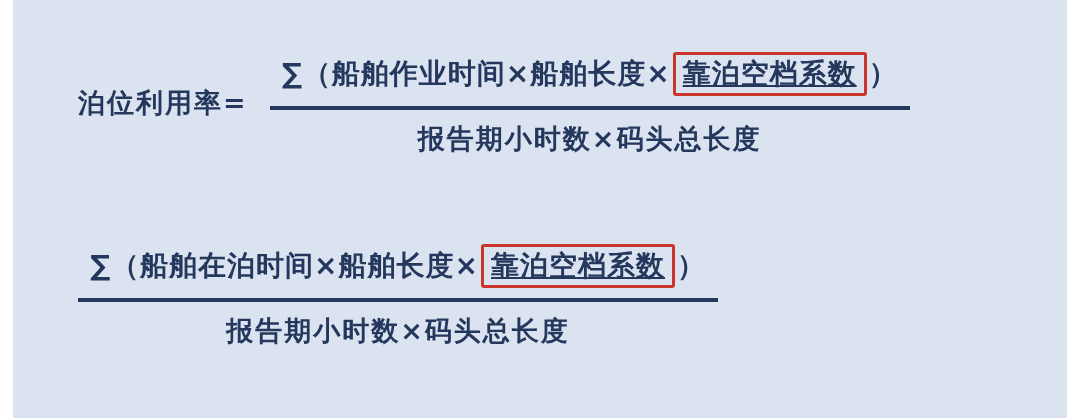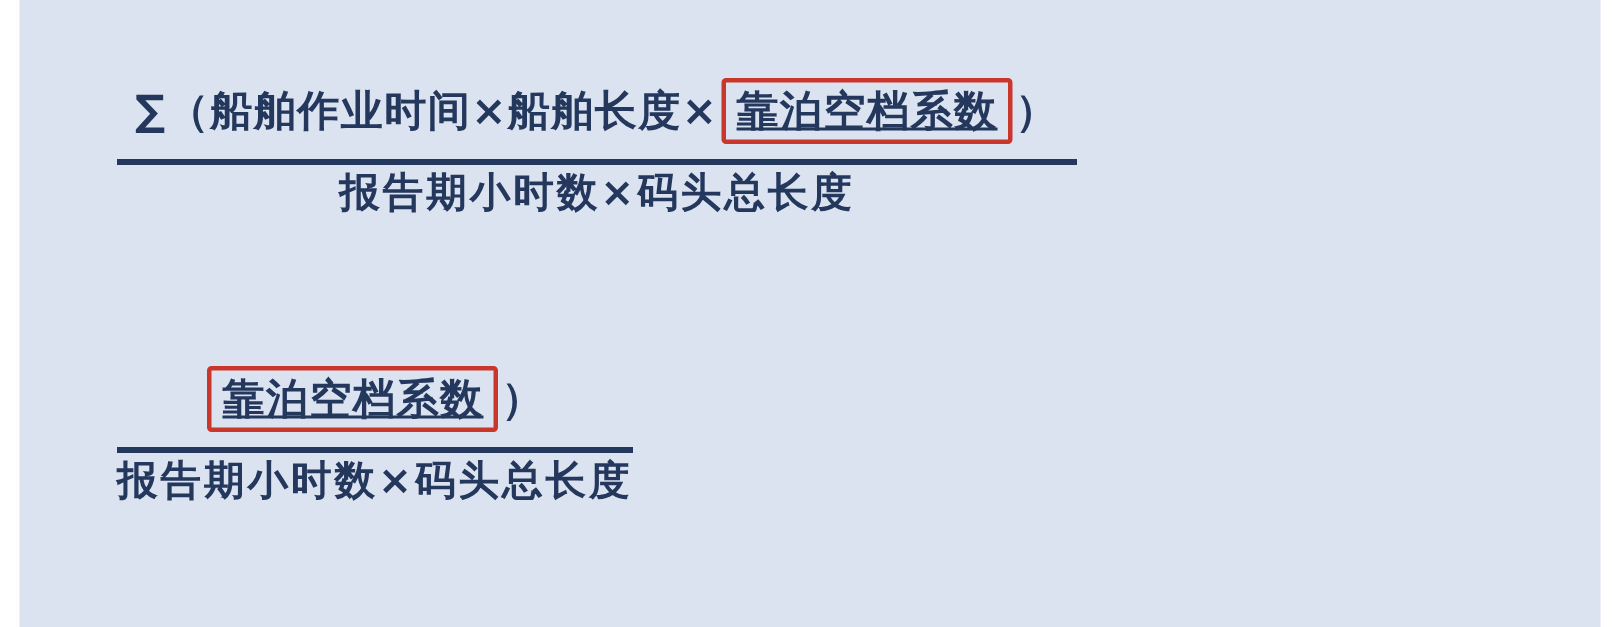--- a/index.html
+++ b/index.html
@@ -66,42 +66,45 @@
     border-radius: 3px;
     padding: 3px 7px;
     margin: 0 2px;
     line-height: 1.15;
     text-decoration: underline;
   }
 
   .denominator {
     font-size: 27px;
     letter-spacing: 2px;
+    padding-top: 11px;
   }
 </style>
 </head>
 <body>
 
 <div class="page">
   <div class="canvas">
 
     <div class="formula-row row-1">
+      <div class="formula-label">泊位利用率=</div>
       <div class="fraction">
         <div class="numerator">
           <span class="sigma-part">∑（船舶作业时间×船舶长度×</span>
             <span class="highlight-box">靠泊空档系数</span>
             <span>）</span>
         </div>
         <div class="denominator">报告期小时数×码头总长度</div>
       </div>
     </div>
 
     <div class="formula-row row-2">
       <div class="fraction">
         <div class="numerator">
+          <span class="sigma-part">∑（船舶在泊时间×船舶长度×</span>
             <span class="highlight-box">靠泊空档系数</span>
             <span>）</span>
         </div>
         <div class="denominator">报告期小时数×码头总长度</div>
       </div>
     </div>
 
   </div>
 </div>
 

